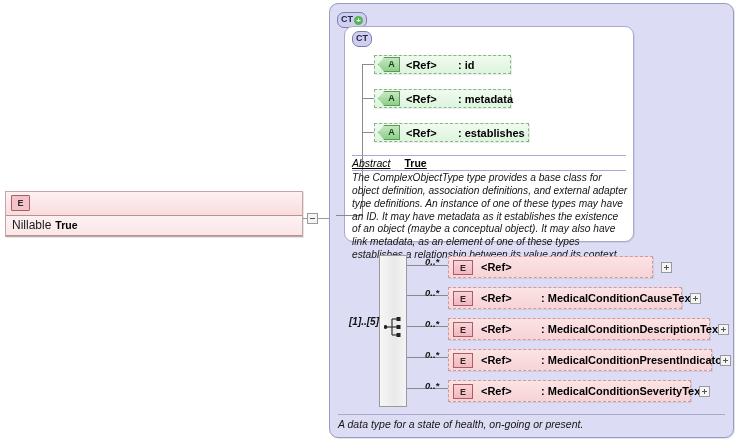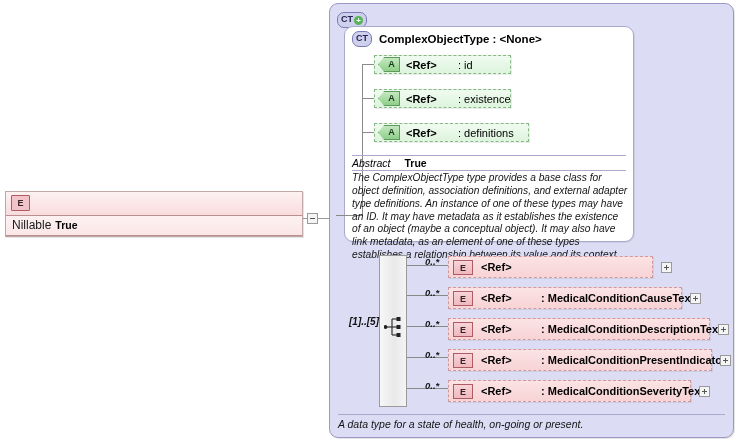--- a/index.html
+++ b/index.html
@@ -238,31 +238,31 @@
     color: #1b3a1b;
   }
   .attr-row .ref {
     font-size: 11px;
     font-weight: bold;
     width: 52px;
     flex: none;
   }
   .attr-row .nm {
     font-size: 11px;
-    font-weight: normal;
+    font-weight: bold;
     white-space: nowrap;
   }
 
   
   #abstract-divider {
     left: 352px; top: 155px; width: 274px; height: 1px; background: #a9a9cd;
   }
   #abstract-row {
     left: 352px; top: 157px; width: 274px;
-    display: flex; align-items: flex-end;
+    display: flex; align-items: flex-end; text-decoration: underline;
   }
   #abstract-row .pk { font-style: italic; font-size: 10.5px; margin-right: 14px; }
   #abstract-row .pv { font-size: 10.5px; font-weight: bold; }
   #abstract-divider2 {
     left: 352px; top: 170px; width: 274px; height: 1px; background: #a9a9cd;
   }
   #basetype-doc {
     left: 352px; top: 172px; width: 276px;
     font-style: italic;
     font-size: 10.2px;
@@ -390,21 +390,20 @@
 <div class="abs" id="complextype-panel"></div>
 
 <div class="abs" id="complextype-header">
   <span class="ct-badge"><span>CT</span><span class="plusdot">+</span></span>
 </div>
 
 <div class="abs" id="basetype-panel"></div>
 
 <div class="abs" id="basetype-header">
   <span class="ct-badge"><span>CT</span></span>
-  <span class="title">ComplexObjectType : &lt;None&gt;</span>
 </div>
 
 <div class="abs tree-line" style="left:362px; top:64px; width:1px; height:68px;"></div>
 <div class="abs tree-line" style="left:362px; top:132px; width:1px; height:83px;"></div>
 <div class="abs tree-line" style="left:362px; top:64px; width:13px; height:1px;"></div>
 <div class="abs tree-line" style="left:362px; top:98px; width:13px; height:1px;"></div>
 <div class="abs tree-line" style="left:362px; top:132px; width:13px; height:1px;"></div>
 <div class="abs tree-line" style="left:336px; top:215px; width:27px; height:1px;"></div>
 
 <div class="abs attr-row" style="left:374px; top:55px; width:137px;">
@@ -414,29 +413,29 @@
     </span>
   <span class="ref">&lt;Ref&gt;</span>
   <span class="nm">: id</span>
 </div>
 <div class="abs attr-row" style="left:374px; top:89px; width:137px;">
   <span class="attr-badge">
       <span class="hexa"></span>
       <span class="ltr">A</span>
     </span>
   <span class="ref">&lt;Ref&gt;</span>
-  <span class="nm">: existence</span>
+  <span class="nm">: metadata</span>
 </div>
 <div class="abs attr-row" style="left:374px; top:123px; width:155px;">
   <span class="attr-badge">
       <span class="hexa"></span>
       <span class="ltr">A</span>
     </span>
   <span class="ref">&lt;Ref&gt;</span>
-  <span class="nm">: definitions</span>
+  <span class="nm">: establishes</span>
 </div>
 
 <div class="abs" id="abstract-divider"></div>
 <div class="abs" id="abstract-row">
   <span class="pk">Abstract</span>
   <span class="pv">True</span>
 </div>
 <div class="abs" id="abstract-divider2"></div>
 <div class="abs" id="basetype-doc">The ComplexObjectType type provides a base class for object definition, association definitions, and external adapter type definitions. An instance of one of these types may have an ID. It may have metadata as it establishes the existence of an object (maybe a conceptual object). It may also have link metadata, as an element of one of these types establishes a relationship between its value and its context.</div>
 

